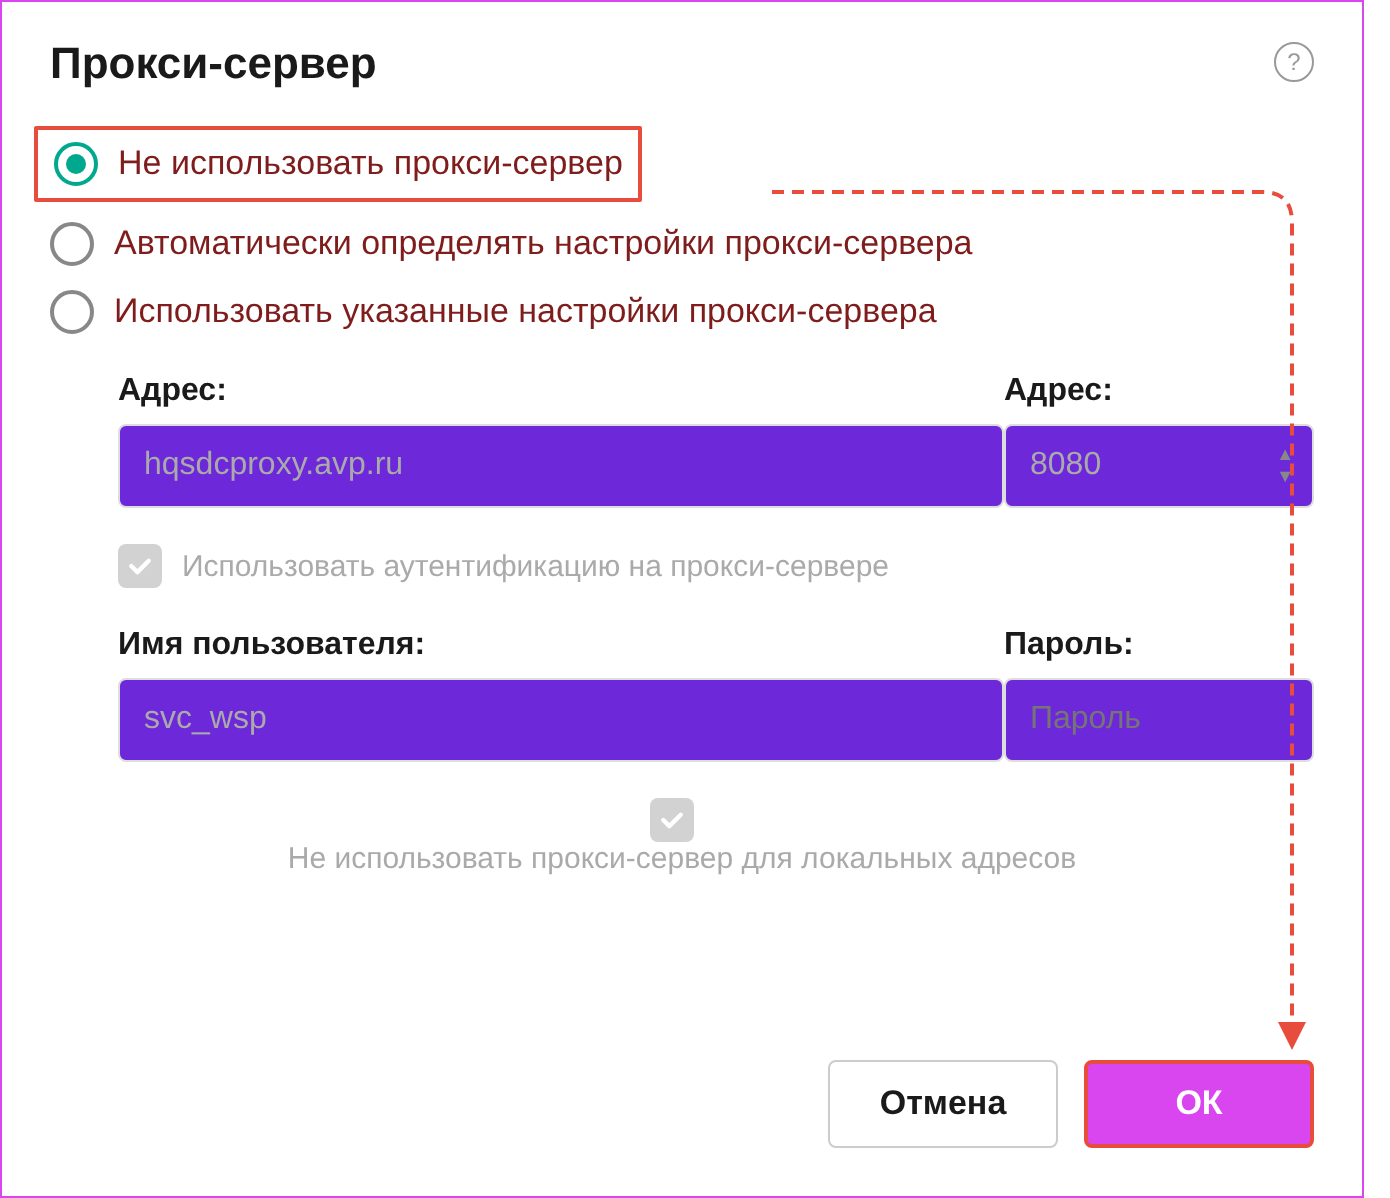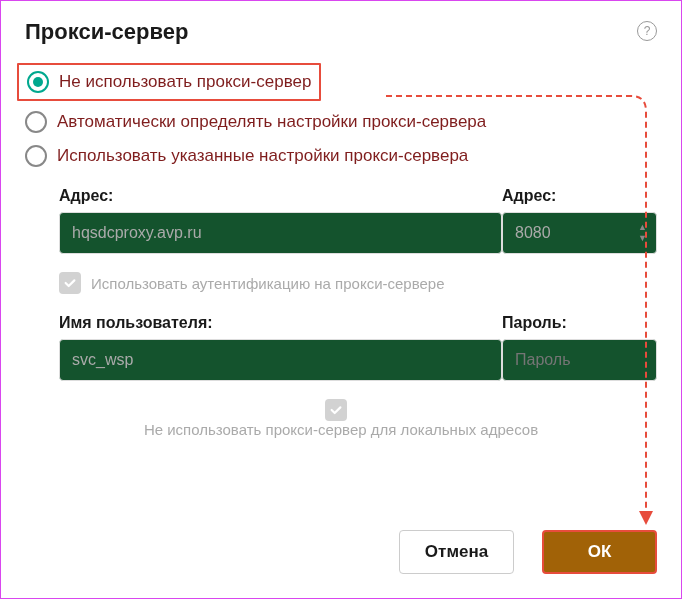--- a/index.html
+++ b/index.html
@@ -116,21 +116,21 @@
       color: #1a1a1a;
       margin-bottom: 7px;
     }
     .form-input {
       height: 42px;
       border: 1px solid #ddd;
       border-radius: 4px;
       padding: 0 12px;
       font-size: 16px;
       color: #aaa;
-      background: #14532d;
+      background: #6d28d9;
     }
     .form-input.spinner {
       position: relative;
     }
     .spinner-wrap {
       position: relative;
     }
     .spinner-arrows {
       position: absolute;
       right: 10px;
@@ -173,42 +173,42 @@
       margin-top: 10px;
       margin-bottom: 28px;
       padding-left: 0;
       flex-direction: column;
     }
     .footer {
       position: absolute;
       bottom: 24px;
       right: 24px;
       display: flex;
-      gap: 28px;
+      gap: 13px;
       margin-top: 29px;
     }
     .btn {
       height: 44px;
       border-radius: 4px;
       font-size: 17px;
       font-weight: 600;
       cursor: pointer;
       padding: 0 24px;
       display: flex;
       align-items: center;
       justify-content: center;
     }
     .btn-cancel {
       background: #fff;
       border: 1px solid #ccc;
       color: #1a1a1a;
       min-width: 115px;
     }
     .btn-ok {
-      background: #a16207;
+      background: #d946ef;
       border: 2.5px solid #e74c3c;
       color: #fff;
       min-width: 115px;
       text-align: right;
     }
     .annotation-arrow {
       position: absolute;
       top: 90px;
       left: 380px;
       width: 280px;

